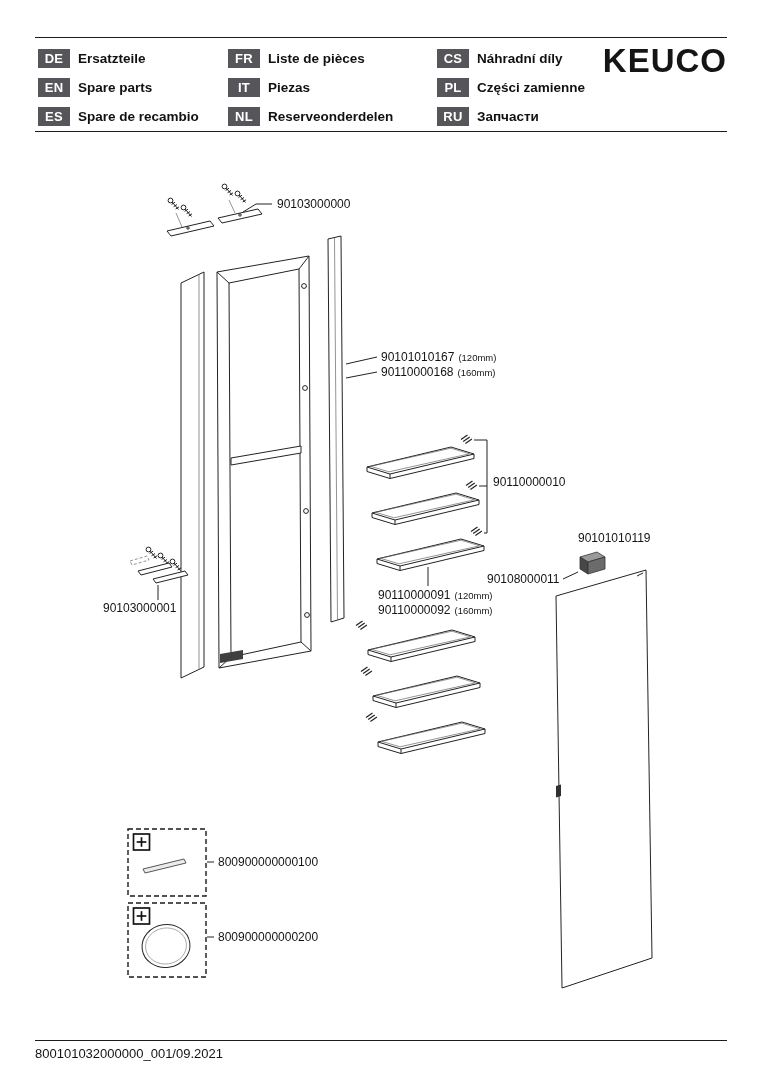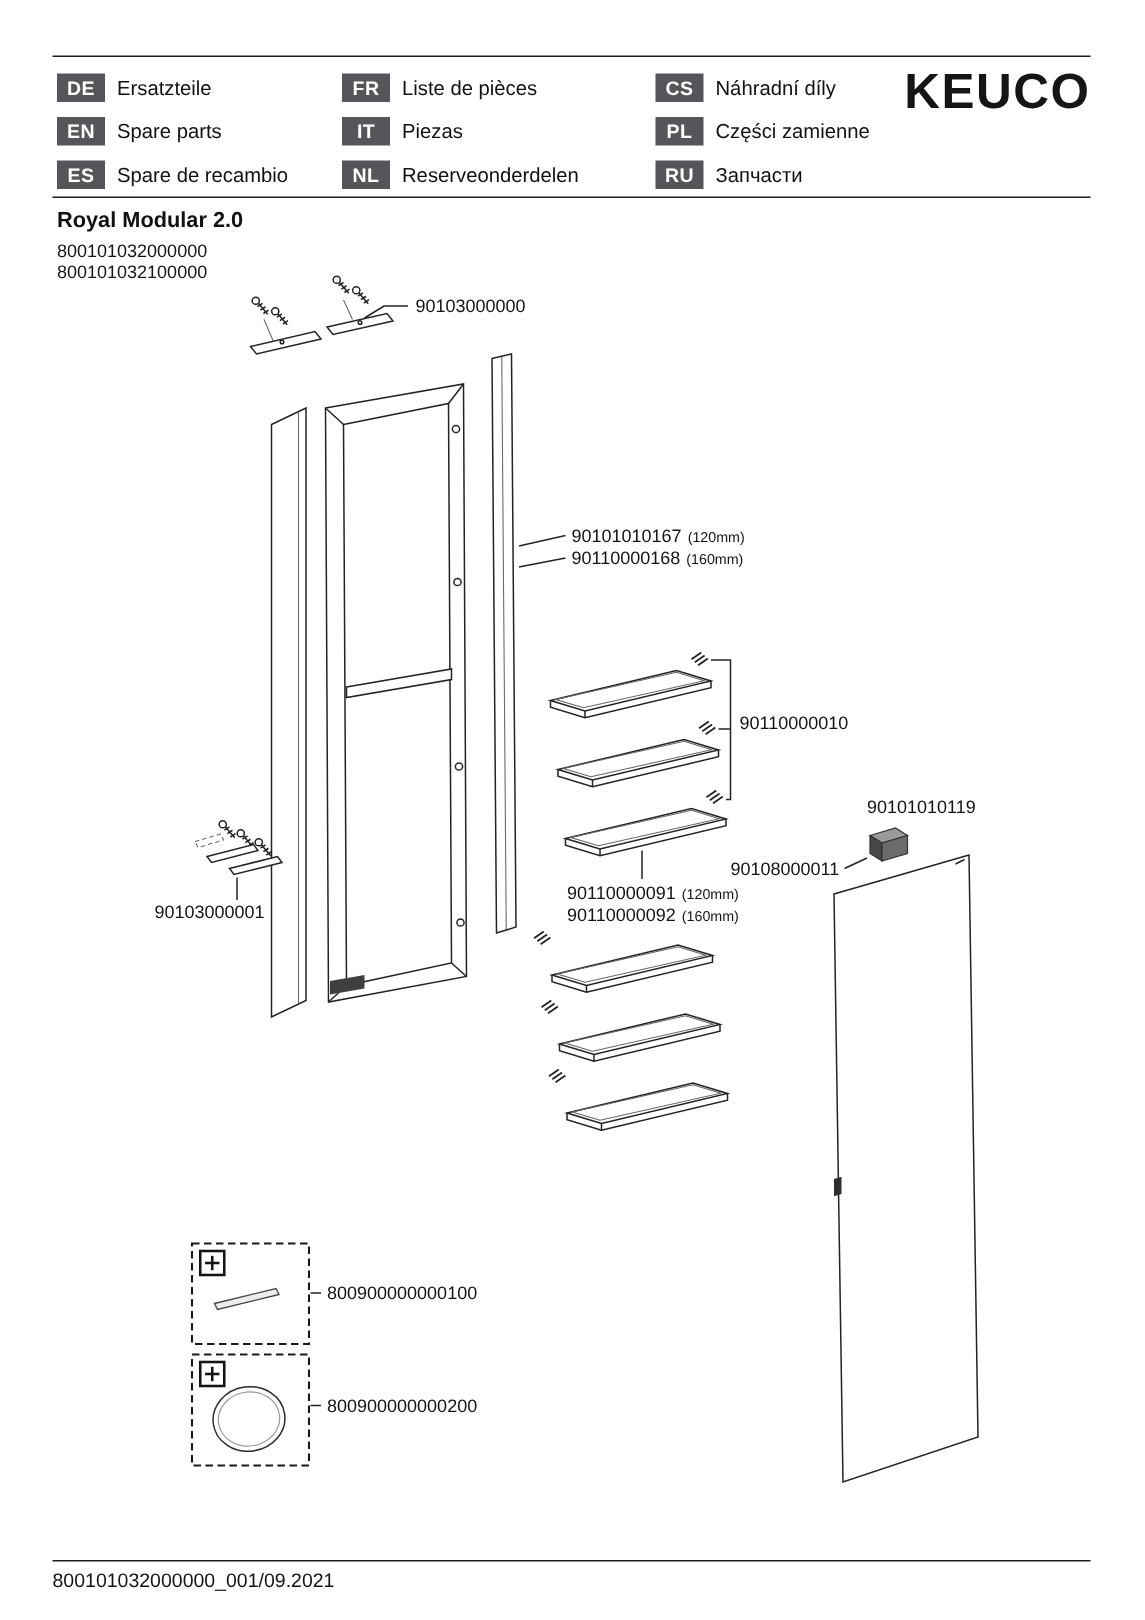--- a/index.html
+++ b/index.html
@@ -10,21 +10,21 @@
   .rule { position:absolute; left:35px; width:692px; border-top:1.6px solid #1c1c1c; }
   .rule-top { top:37px; }
   .rule-mid { top:131px; }
   .rule-footer { top:1040px; border-top-width:1.3px; }
 
   .lang-col { position:absolute; top:49px; display:flex; flex-direction:column; gap:10px; }
   .lang-cell { display:flex; align-items:center; gap:8px; height:19px; }
   .lang-badge { width:32px; height:19px; background:#56565a; color:#fff; font-size:13px;
                 font-weight:bold; display:flex; align-items:center; justify-content:center;
                 letter-spacing:0.3px; }
-  .lang-label { font-size:13.5px; font-weight:normal; color:#111; white-space:nowrap; }
+  .lang-label { font-size:13.5px; font-weight:bold; color:#111; white-space:nowrap; }
   .brand { position:absolute; top:42px; right:36px; font-size:33px; font-weight:bold;
            letter-spacing:1px; color:#151515; }
 
   .product { position:absolute; left:38px; top:139px; }
   .product-name { font-size:14.5px; font-weight:bold; color:#111; margin-bottom:5px; }
   .product-code { font-size:12px; color:#161616; line-height:14px; }
 
   .diagram { position:absolute; left:0; top:0; }
   .doc-code { position:absolute; left:35px; top:1046px; font-size:13px; color:#141414; }
 
@@ -83,25 +83,20 @@
       <div class="lang-cell">
         <span class="lang-badge">RU</span>
         <span class="lang-label">Запчасти</span>
       </div>
     </div>
     <div class="brand">KEUCO</div>
   </header>
 
   <div class="rule rule-mid"></div>
 
-  <section class="product">
-    <div class="product-name">Royal Modular 2.0</div>
-    <div class="product-code">800101032000000</div>
-    <div class="product-code">800101032100000</div>
-  </section>
 
   <svg class="diagram" viewBox="0 0 763 1080" width="763" height="1080" xmlns="http://www.w3.org/2000/svg">
     <defs>
       <g id="screw">
         <circle cx="2.5" cy="2.5" r="2.4" class="ln"></circle>
         <path class="ln" d="M4.2,4.2 L10.5,11.5 M3.6,6.4 L7,4.2 M5.6,8.7 L9,6.5 M7.6,11 L11,8.8"></path>
       </g>
       <g id="clip">
         <path class="lnb" d="M0,5.5 L6.5,1 M2.2,7.5 L8.7,3 M4.4,9.5 L10.9,5"></path>
       </g>

